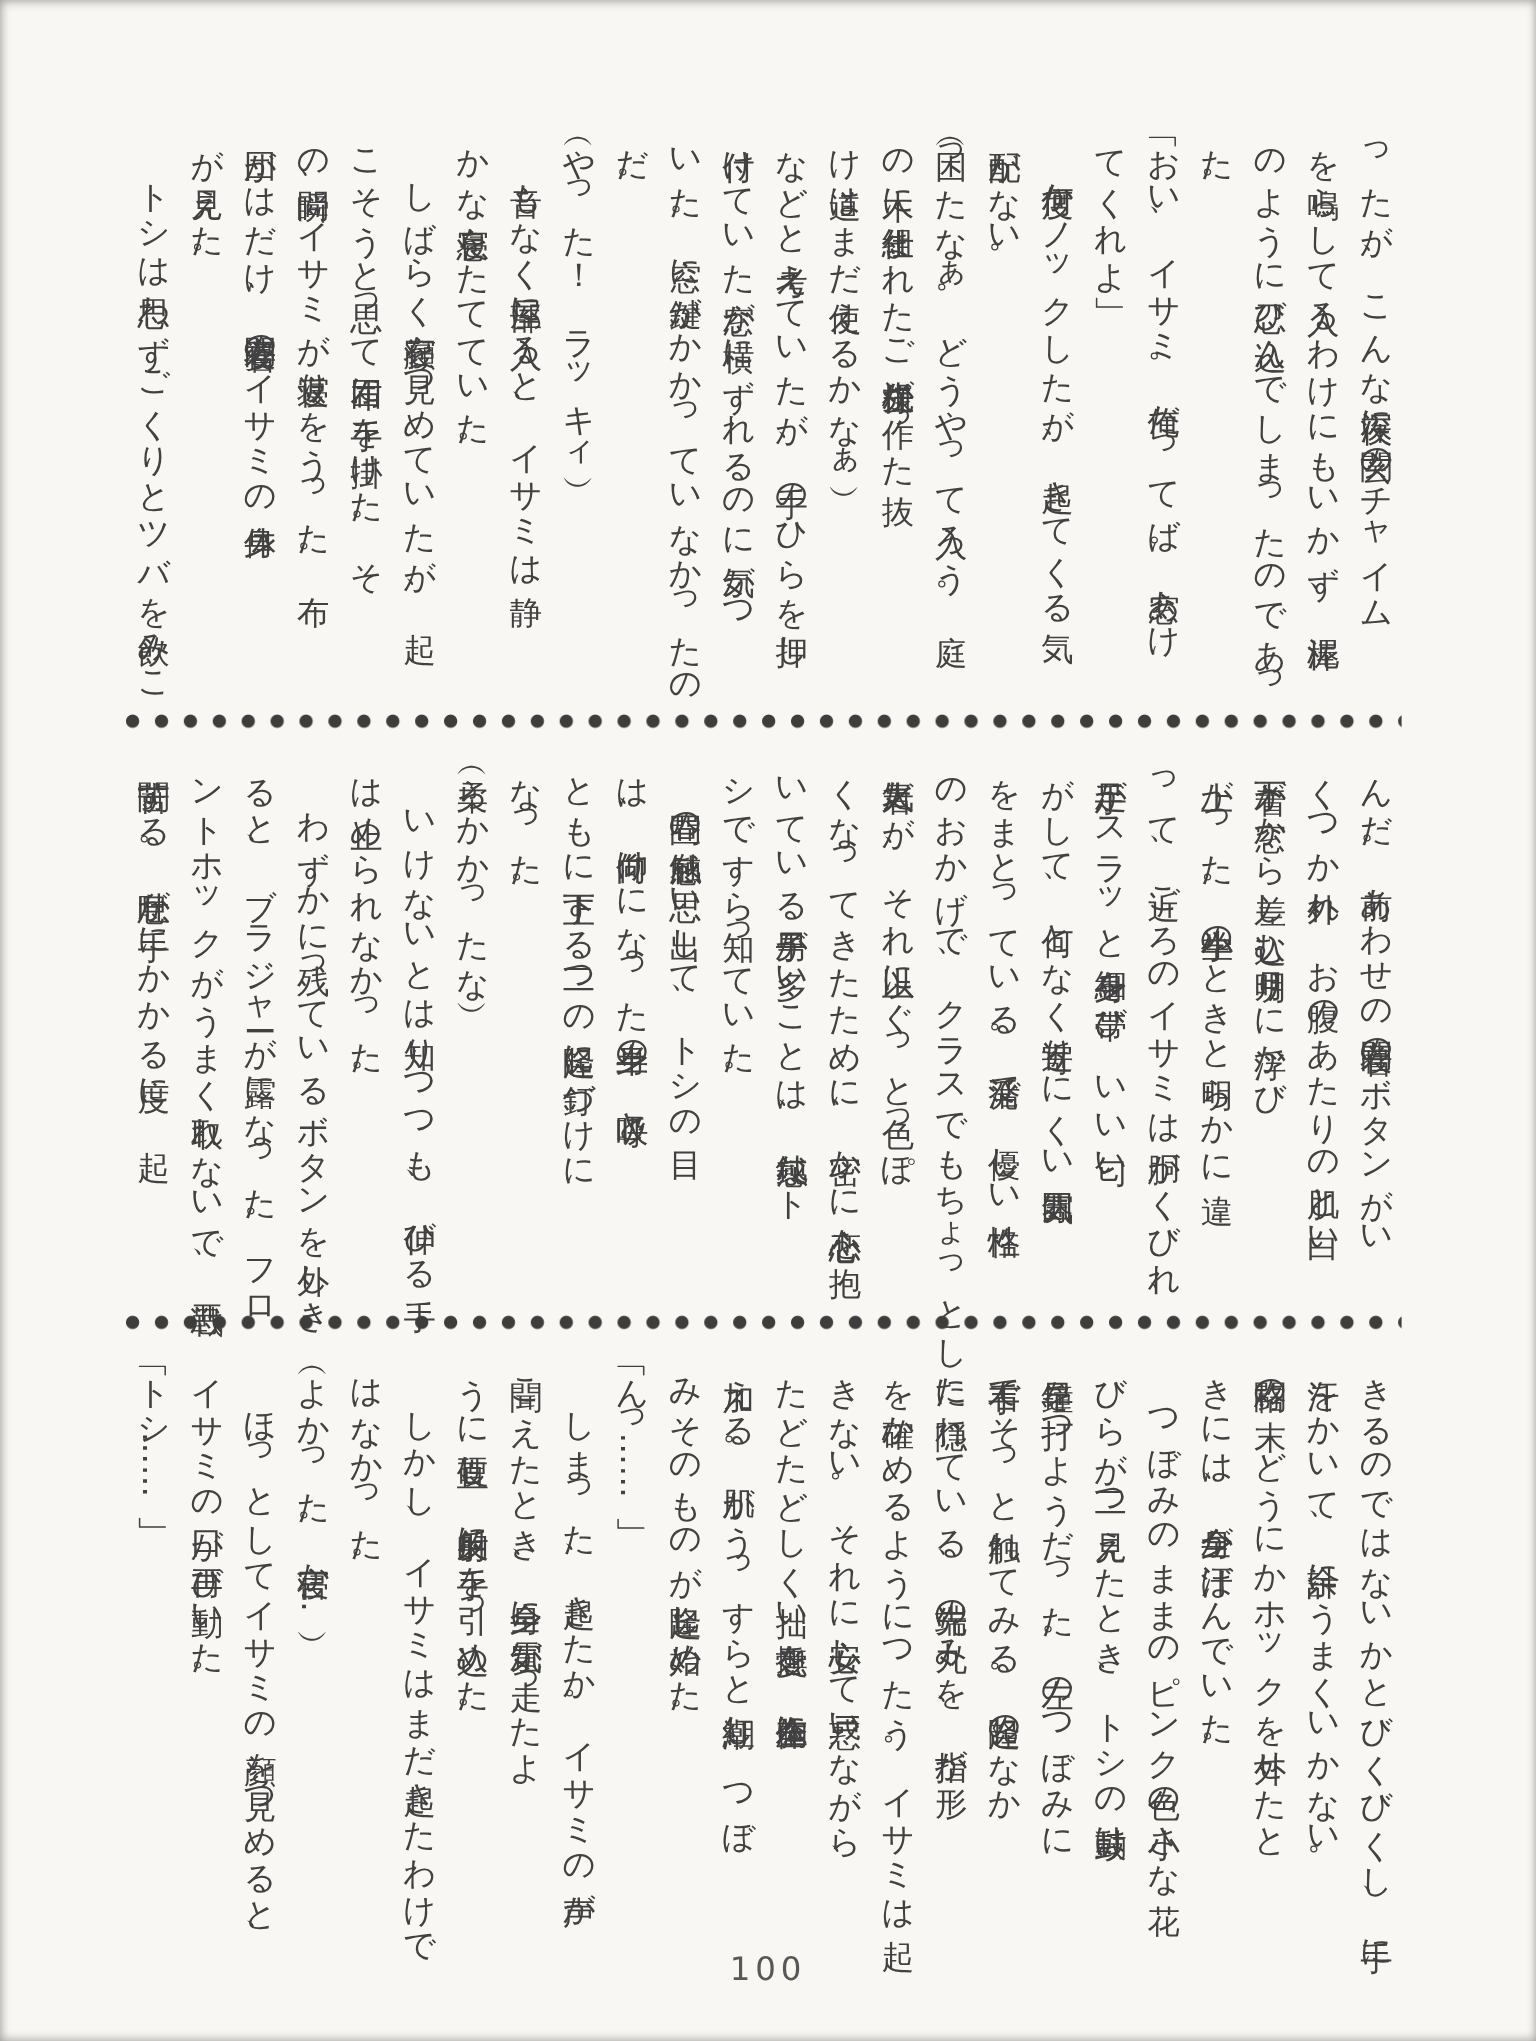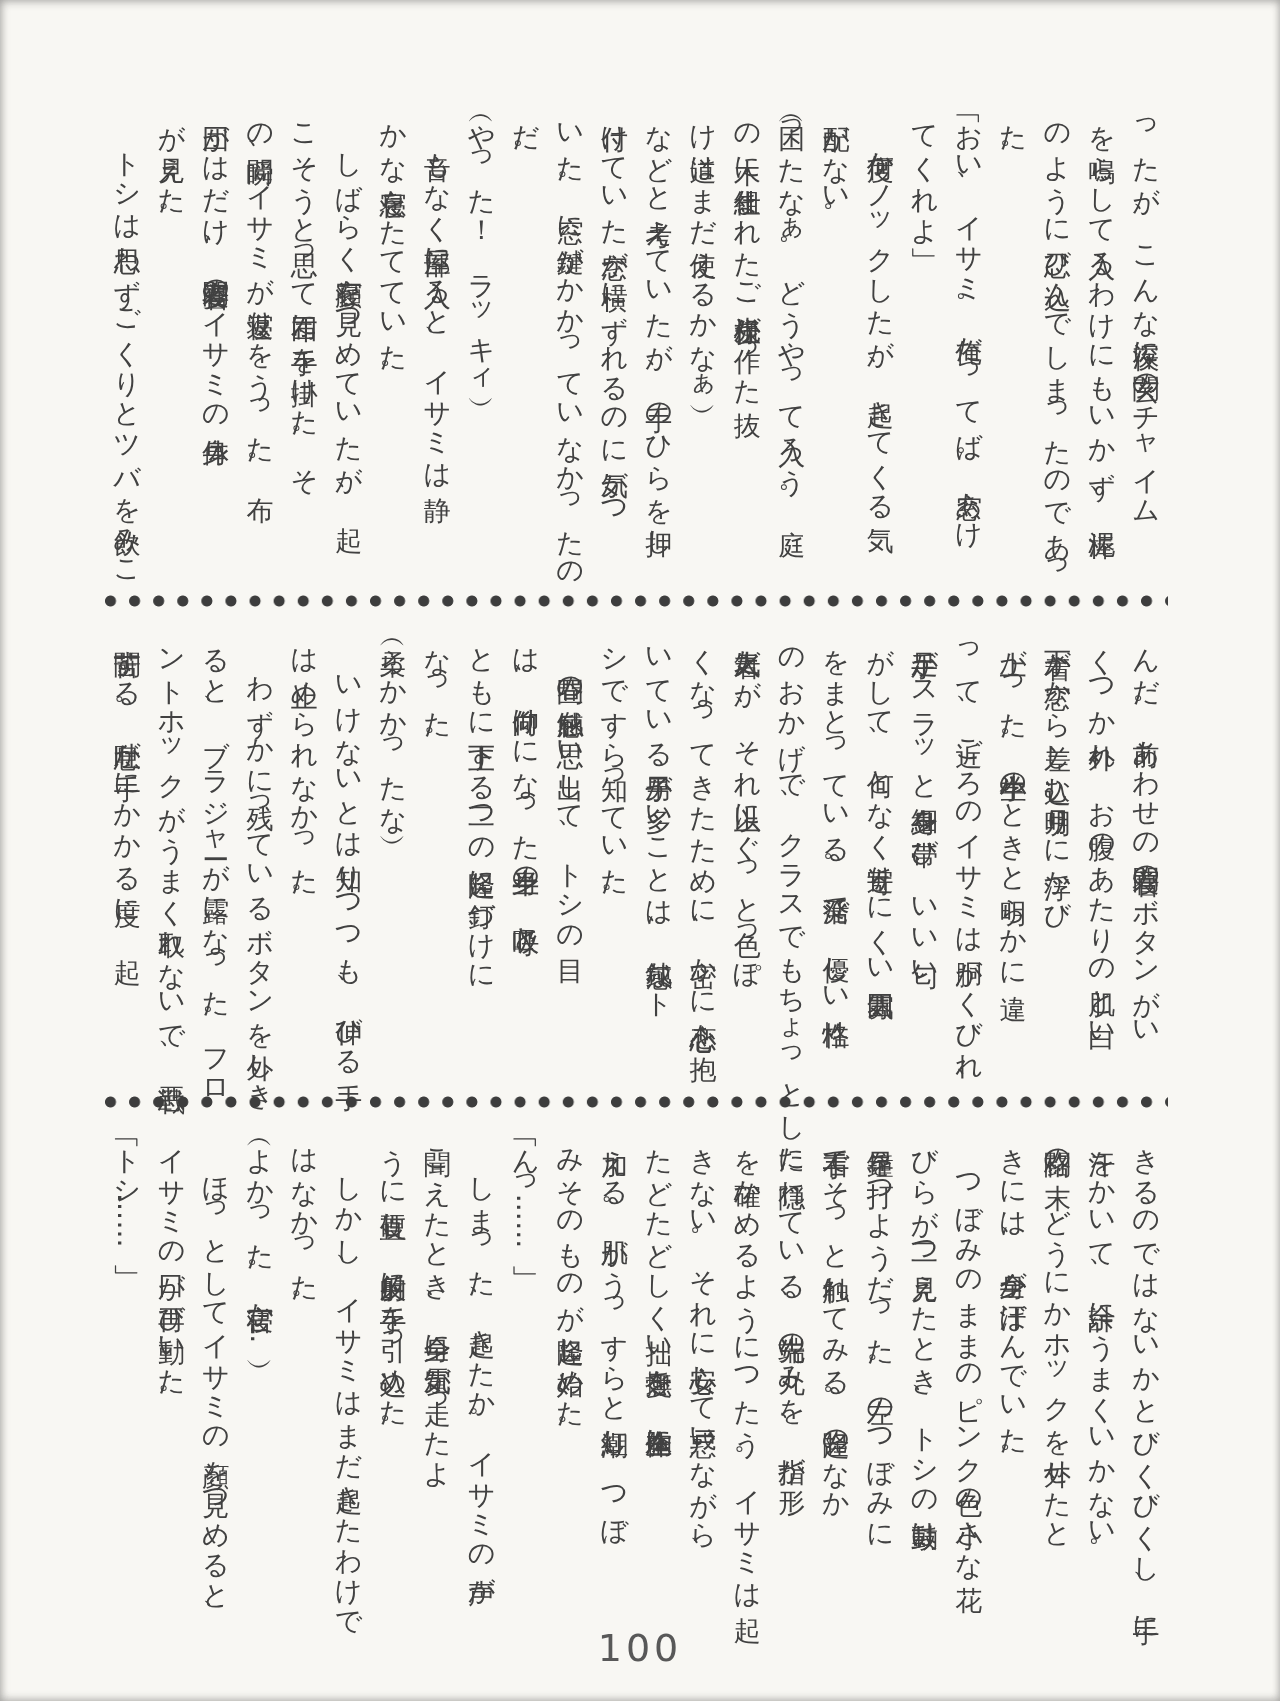--- a/index.html
+++ b/index.html
@@ -47,21 +47,21 @@
     background-repeat: repeat-x;
   }
   .dots-1 { top: 595px; }
   .dots-2 { top: 1096px; }
   .page-number {
     position: absolute;
     top: 1626px;
     left: 0;
     width: 100%;
     text-align: center;
-    font-size: 38px;
+    font-size: 27px;
     letter-spacing: 4px;
     color: #585858;
     font-family: "DejaVu Sans", sans-serif;
   }
 </style>
 </head>
 <body>
 
 <div class="page">
 

